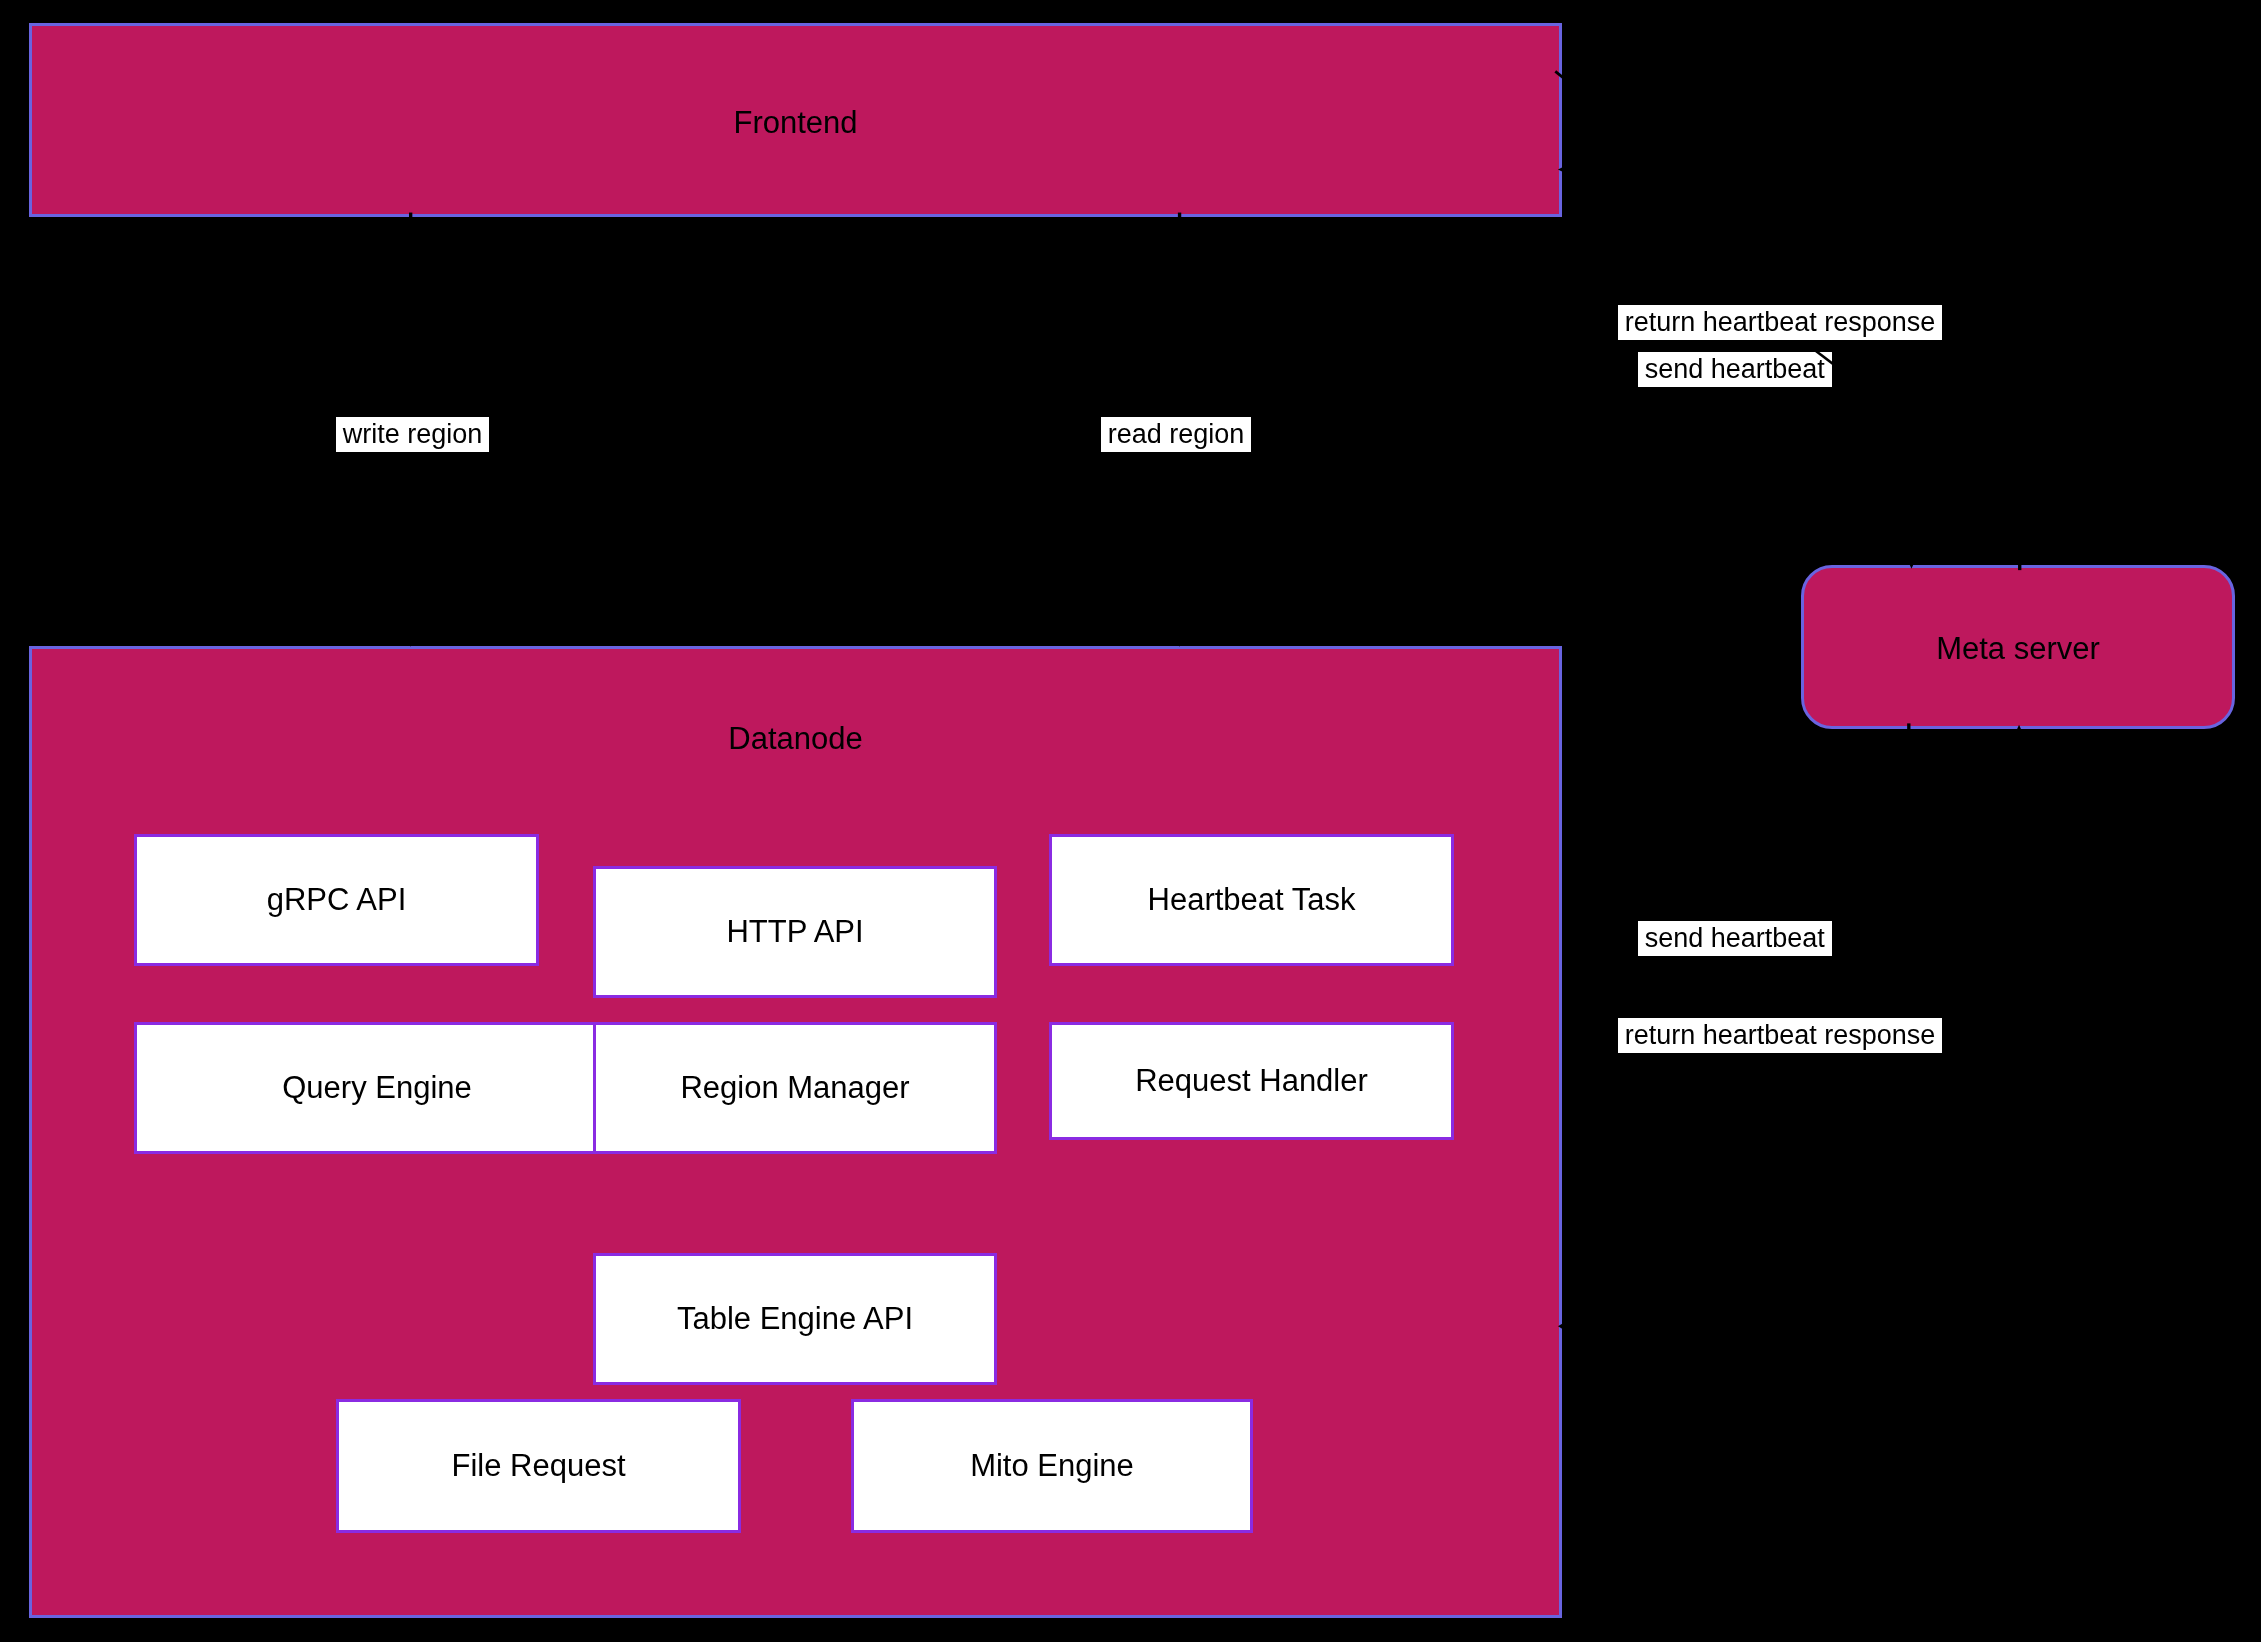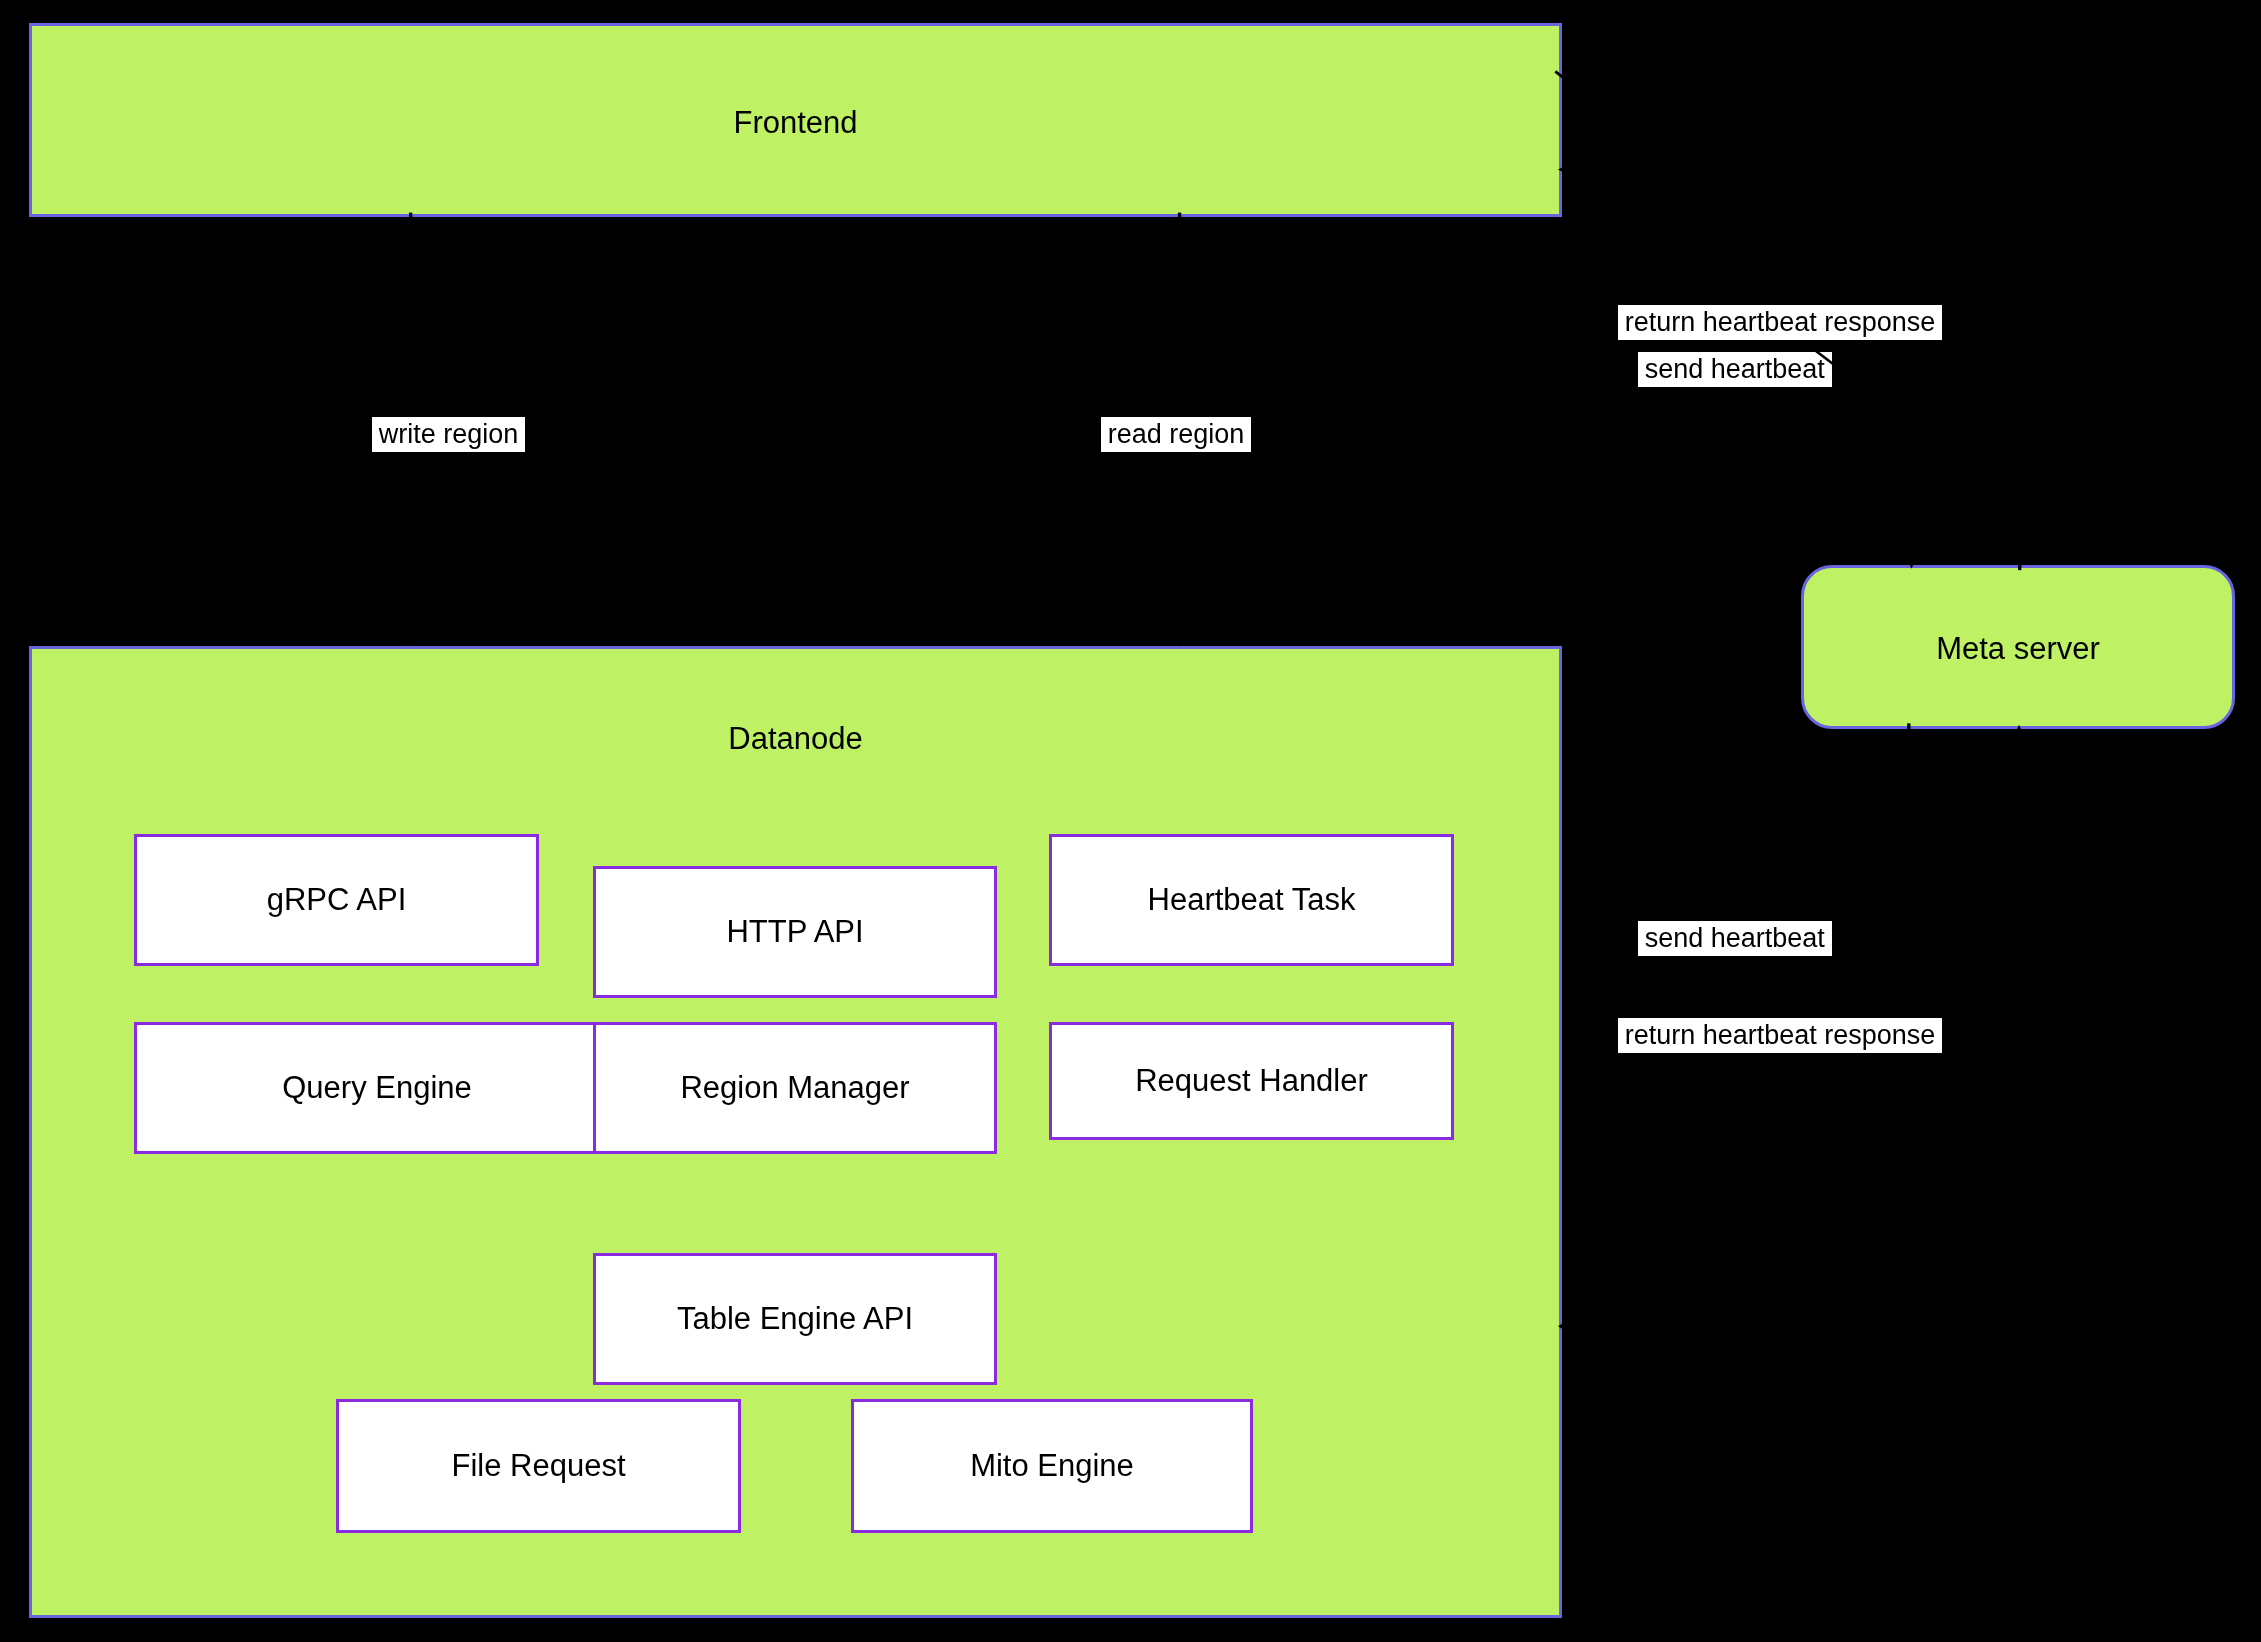--- a/index.html
+++ b/index.html
@@ -5,21 +5,21 @@
   html,body{margin:0;padding:0;}
   body{
     width:2261px;height:1643px;
     background:#000000;
     position:relative;
     font-family:"Liberation Sans", sans-serif;
     overflow:hidden;
   }
   .node{
     position:absolute;
-    background:#bef264;
+    background:#be185d;
     border:3.4px solid #6964e0;
     box-sizing:border-box;
   }
   .node-label{
     position:absolute;
     left:0;right:0;
     text-align:center;
     color:#000000;
     font-size:31px;
     line-height:31px;
@@ -50,21 +50,21 @@
   .chip{
     position:absolute;
     background:#ffffff;
     color:#000000;
     font-size:27px;
     line-height:35px;
     height:35px;
     padding:0 6.7px;
     white-space:nowrap;
   }
-  .chip-write{left:336px;top:417px;margin-left:36px;}
+  .chip-write{left:336px;top:417px;}
   .chip-read{left:1101px;top:417px;text-align:right;}
   .chip-return-top{left:1618px;top:305px;}
   .chip-send-top{left:1638px;top:352px;}
   .chip-send-mid{left:1638px;top:921px;}
   .chip-return-mid{left:1618px;top:1018px;}
   .marks{
     position:absolute;left:0;top:0;width:2261px;height:1643px;
     pointer-events:none;
   }
 </style>

